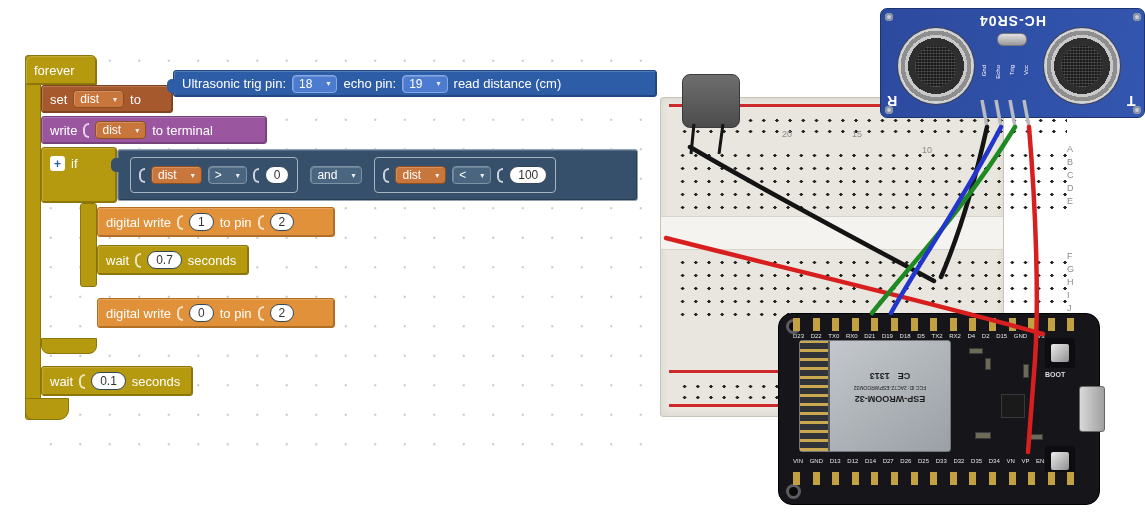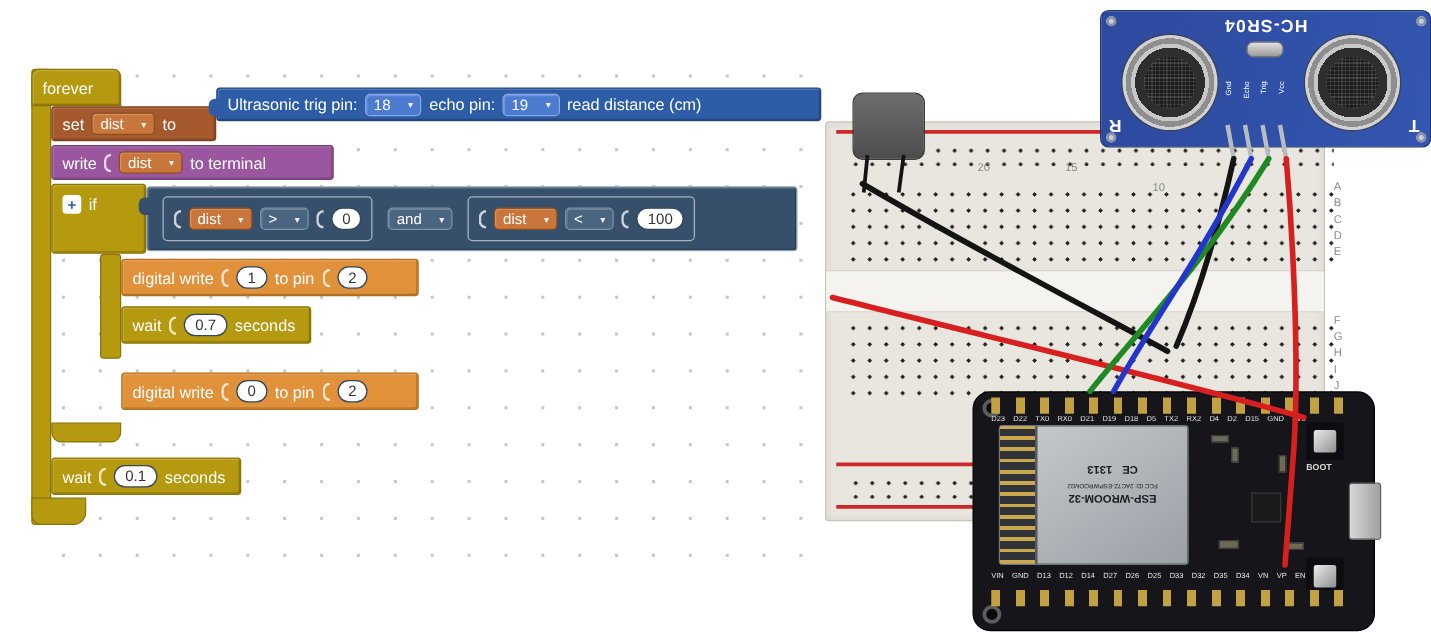--- a/index.html
+++ b/index.html
@@ -32,21 +32,21 @@
   .vchip{background:#fff;color:#333;border:1px solid #33475a;border-radius:10px;
     padding:0 8px;font-size:12px;height:18px;display:inline-flex;align-items:center}
   .socket{width:6px;height:15px;border:2px solid rgba(255,255,255,.75);border-right:0;
     border-radius:8px 0 0 8px;flex:0 0 auto}
   .nub{position:absolute;left:-7px;top:8px;width:9px;height:14px;
     border-radius:5px 0 0 5px;background:inherit}
   .plus{width:15px;height:15px;background:#fff;color:#2d5da6;border-radius:3px;
     display:inline-flex;align-items:center;justify-content:center;font-weight:bold;font-size:12px}
 
   
-  .bboard{position:absolute;left:660px;top:97px;width:400px;height:320px;background:#e9e6df;
+  .bboard{position:absolute;left:660px;top:97px;width:344px;height:320px;background:#e9e6df;
     border:1px solid #c9c4b8;border-radius:3px;z-index:1;box-shadow:inset 0 0 8px rgba(0,0,0,.08)}
   .rail{position:absolute;height:3px;background:#cc2a2a}
   .holes{position:absolute;background-image:radial-gradient(#23211e 1.5px,transparent 1.7px);
     background-size:13.2px 13px;background-position:3px 3px}
   .groove{position:absolute;left:0;width:100%;top:118px;height:34px;background:#f5f3ef;
     border-top:1px solid #d8d4cc;border-bottom:1px solid #d8d4cc}
   .bb-num{position:absolute;font-size:9px;color:#8a8a8a}
   .bb-letter{position:absolute;left:406px;font-size:9px;color:#8a8a8a}
   .comp{position:absolute;left:682px;top:74px;width:58px;height:54px;z-index:2;
     background:linear-gradient(#6e6e6e,#4c4c4c);border:1px solid #3a3a3a;border-radius:8px}

